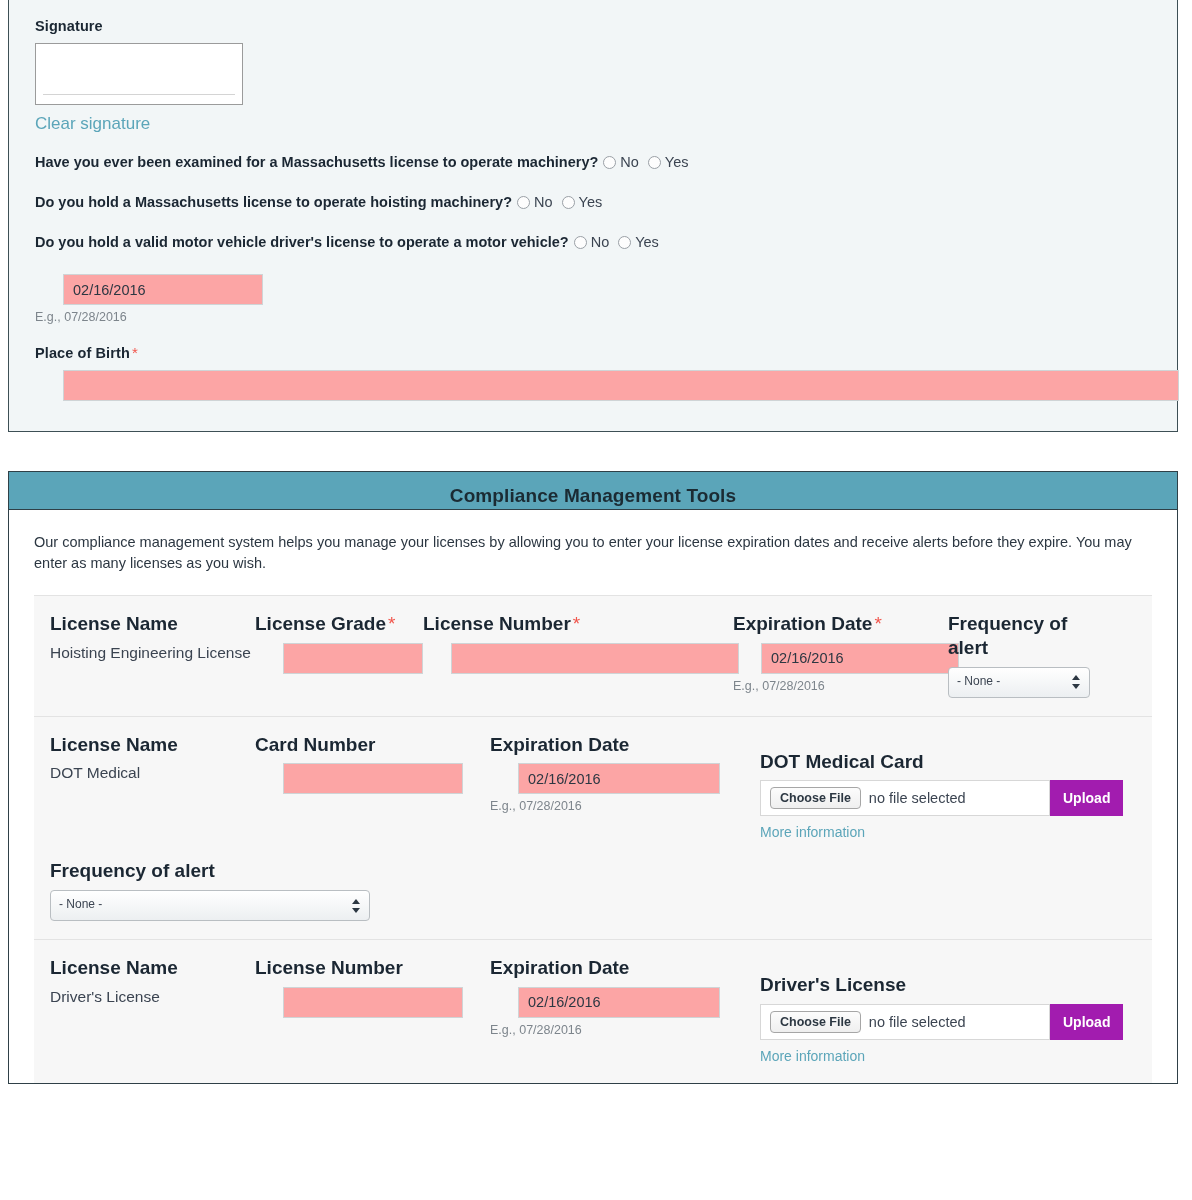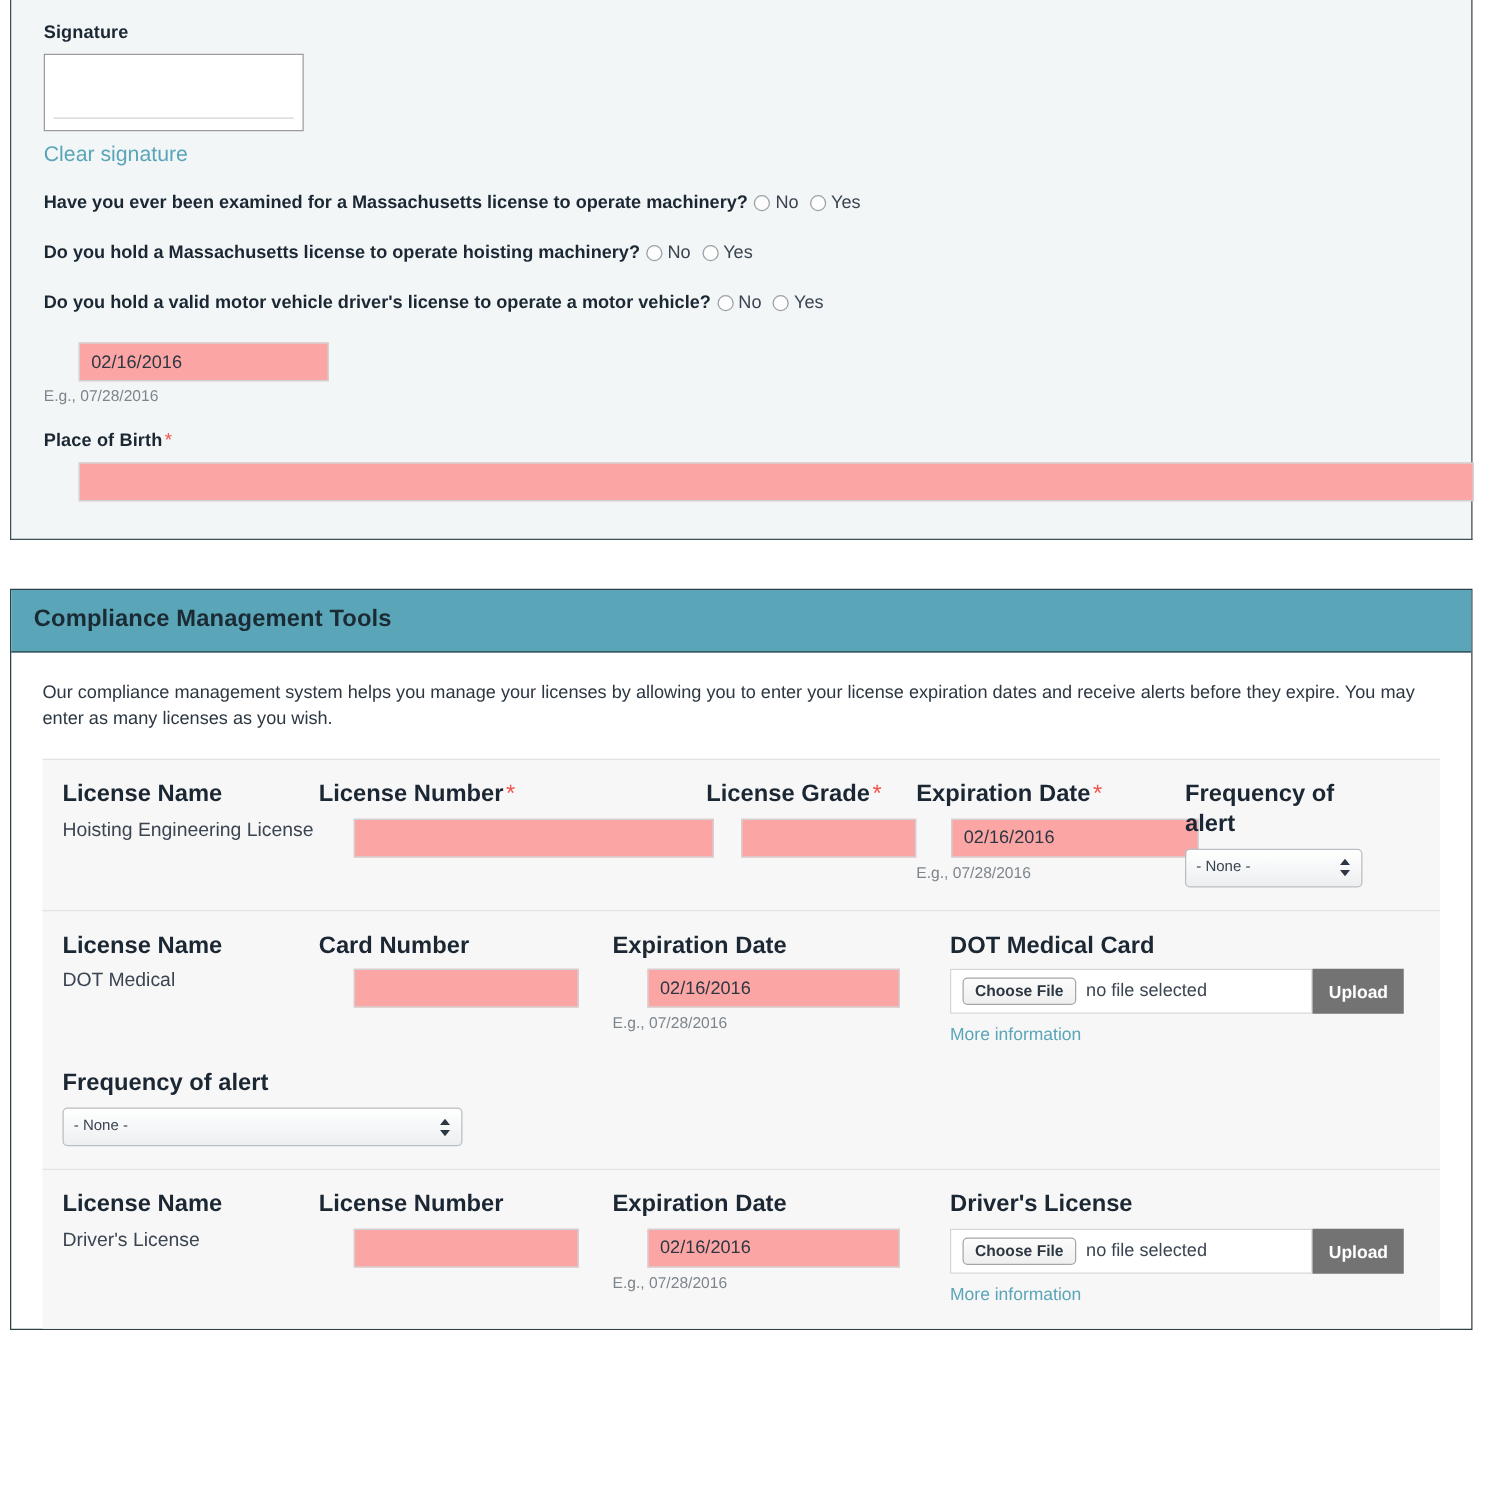--- a/index.html
+++ b/index.html
@@ -127,22 +127,23 @@
 
   
   .cm-panel {
     margin: 39px 14px 0 8px;
     width: 1170px;
     border: 1px solid #2f4047;
     background: #ffffff;
   }
   .cm-header {
     background: #5ba5b9;
-    padding: 13px 18px 14px 18px;
+    padding: 13px 18px 2px 18px;
     border-bottom: 1px solid #2f4047;
+    text-align: center;
   }
   .cm-header-title {
     font-size: 19px;
     font-weight: bold;
     color: #1b2b33;
     letter-spacing: .1px;
   }
   .cm-body { padding: 22px 25px 0 25px; }
   .cm-intro {
     font-size: 14.5px;
@@ -168,21 +169,21 @@
   .lrow-flex { display: flex; align-items: flex-start; }
 
   .col { margin-right: 0; }
   .col-name      { width: 205px; flex: 0 0 205px; }
   .col-number    { width: 310px; flex: 0 0 310px; }
   .col-grade     { width: 168px; flex: 0 0 168px; }
   .col-exp       { width: 215px; flex: 0 0 215px; }
   .col-freq      { width: 150px; flex: 0 0 150px; }
   .col-cardnum   { width: 235px; flex: 0 0 235px; }
   .col-exp2      { width: 270px; flex: 0 0 270px; }
-  .col-upload    { width: 420px; flex: 0 0 420px; }
+  .col-upload    { width: 420px; flex: 0 0 420px; margin-top: 17px; }
 
   .col-label {
     font-size: 19px;
     font-weight: bold;
     color: #1b2733;
     margin-bottom: 7px;
     line-height: 1.25;
   }
   .col-label .req { color: #f1554c; font-weight: normal; margin-left: 2px; }
   .col-value {
@@ -257,21 +258,21 @@
     padding: 3px 9px;
     white-space: nowrap;
     font-weight: bold;
   }
   .file-status {
     font-size: 14.5px;
     color: #3b4451;
     margin-left: 8px;
   }
   .upload-btn {
-    background: #737373;
+    background: #a21caf;
     color: #ffffff;
     font-size: 14px;
     font-weight: bold;
     border: none;
     height: 36px;
     padding: 0 13px;
     display: flex;
     align-items: center;
     cursor: pointer;
     font-family: "Liberation Sans", sans-serif;
@@ -363,32 +364,32 @@
   <div class="cm-body">
     <p class="cm-intro">Our compliance management system helps you manage your licenses by allowing you to enter your license expiration dates and receive alerts before they expire. You may enter as many licenses as you wish.</p>
 
     <div class="license-row">
       <div class="lrow-flex">
         <div class="col col-name">
           <div class="col-label">License Name</div>
           <div class="col-value">Hoisting Engineering License</div>
         </div>
 
+        <div class="col col-grade">
+          <div class="col-label">
+            <span>License Grade</span><span class="req">*</span>
+          </div>
+          <input class="text-input in-grade" type="text" value="" style="">
+        </div>
+
         <div class="col col-number">
           <div class="col-label">
             <span>License Number</span><span class="req">*</span>
           </div>
           <input class="text-input in-number" type="text" value="" style="">
-        </div>
-
-        <div class="col col-grade">
-          <div class="col-label">
-            <span>License Grade</span><span class="req">*</span>
-          </div>
-          <input class="text-input in-grade" type="text" value="" style="">
         </div>
 
         <div class="col col-exp">
           <div class="col-label">
             <span>Expiration Date</span><span class="req">*</span>
           </div>
           <input class="text-input in-exp" type="text" value="02/16/2016" style="">
           <div class="hint-sm">E.g., 07/28/2016</div>
         </div>
 

